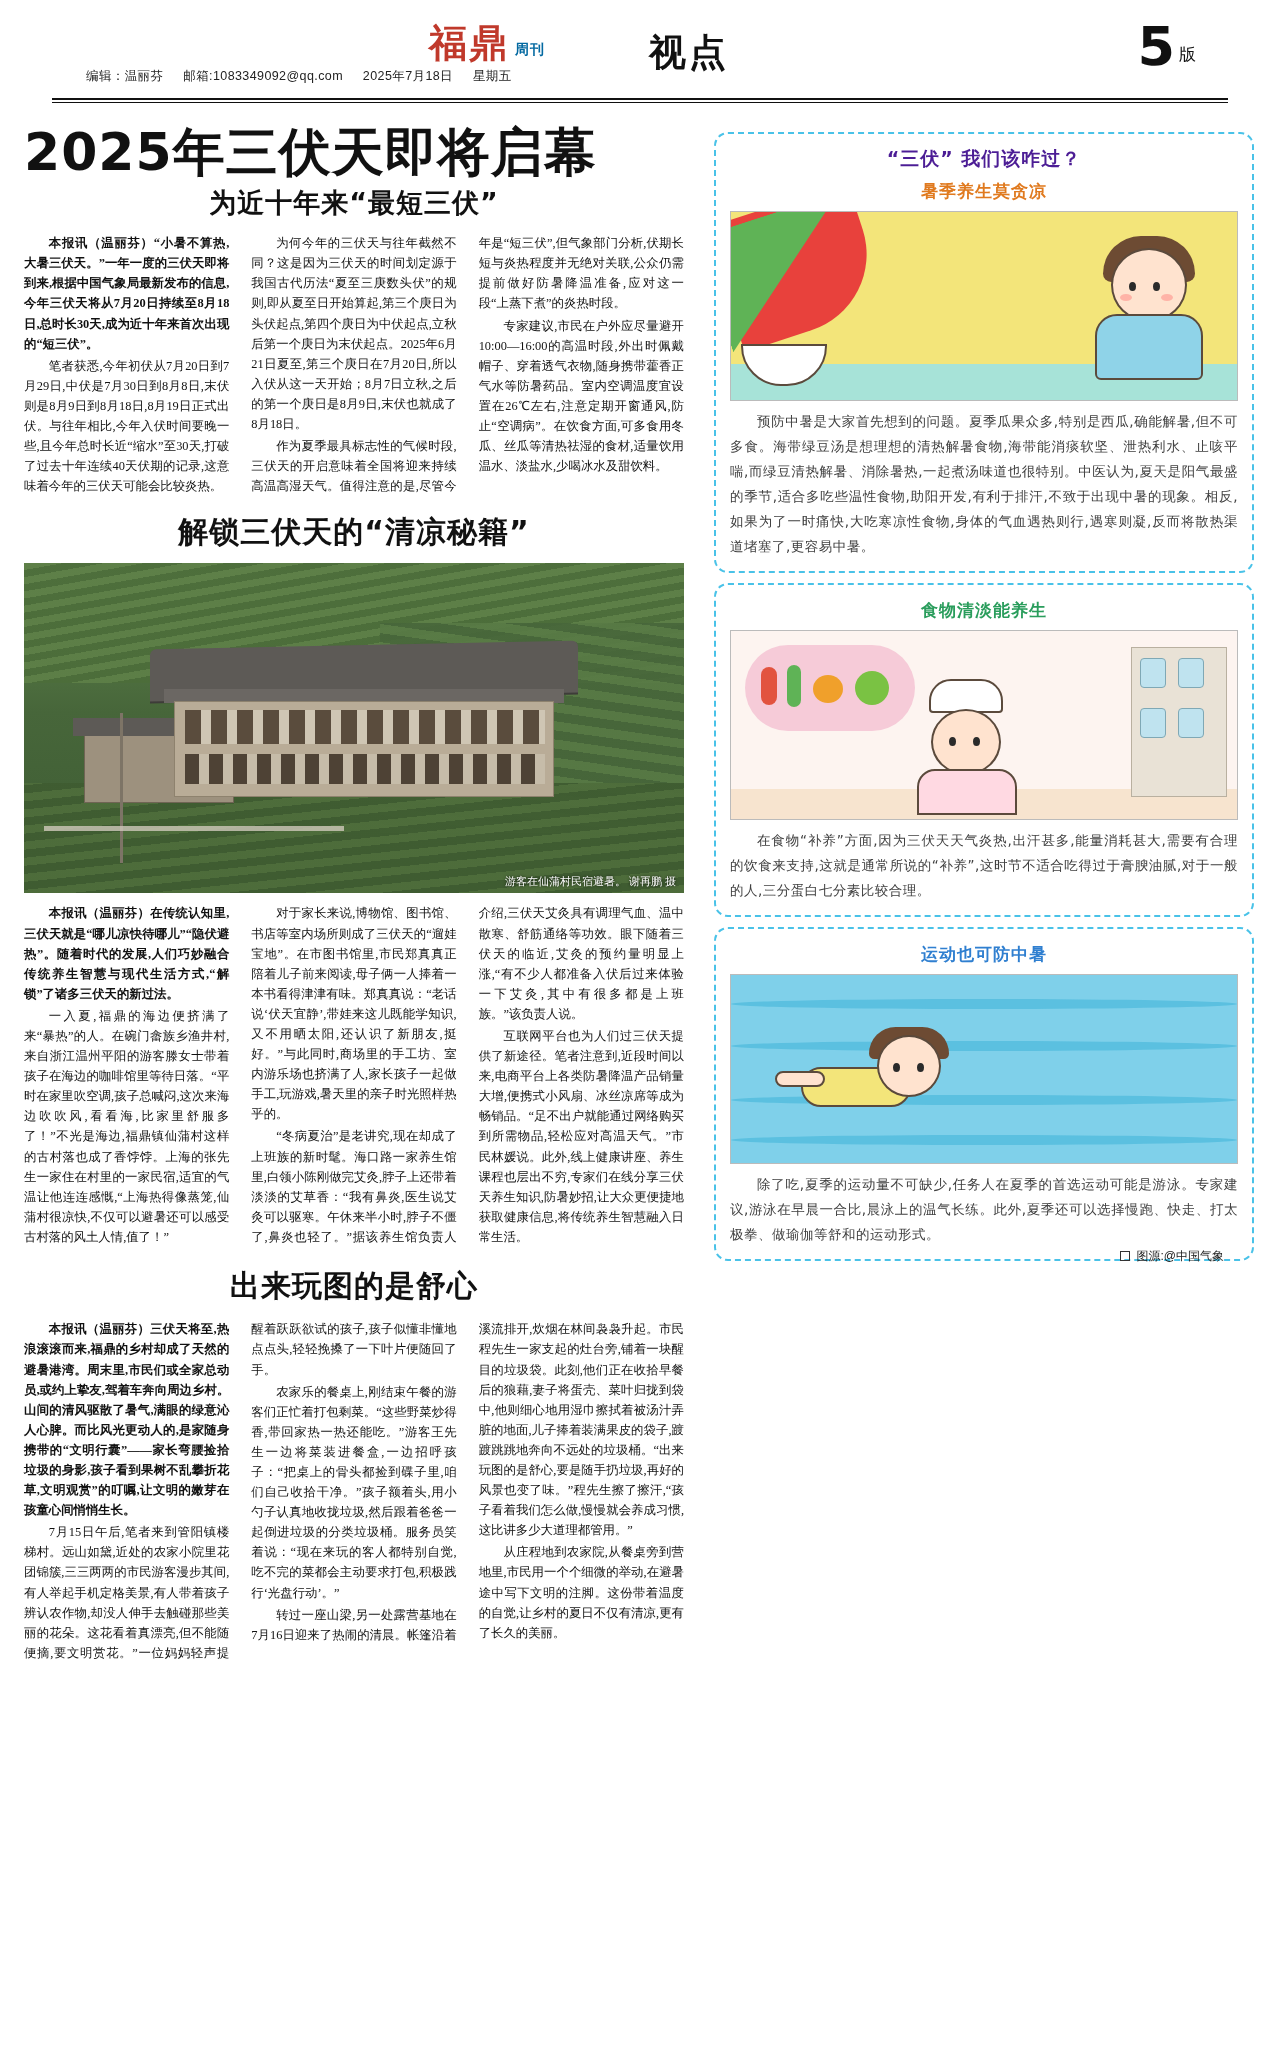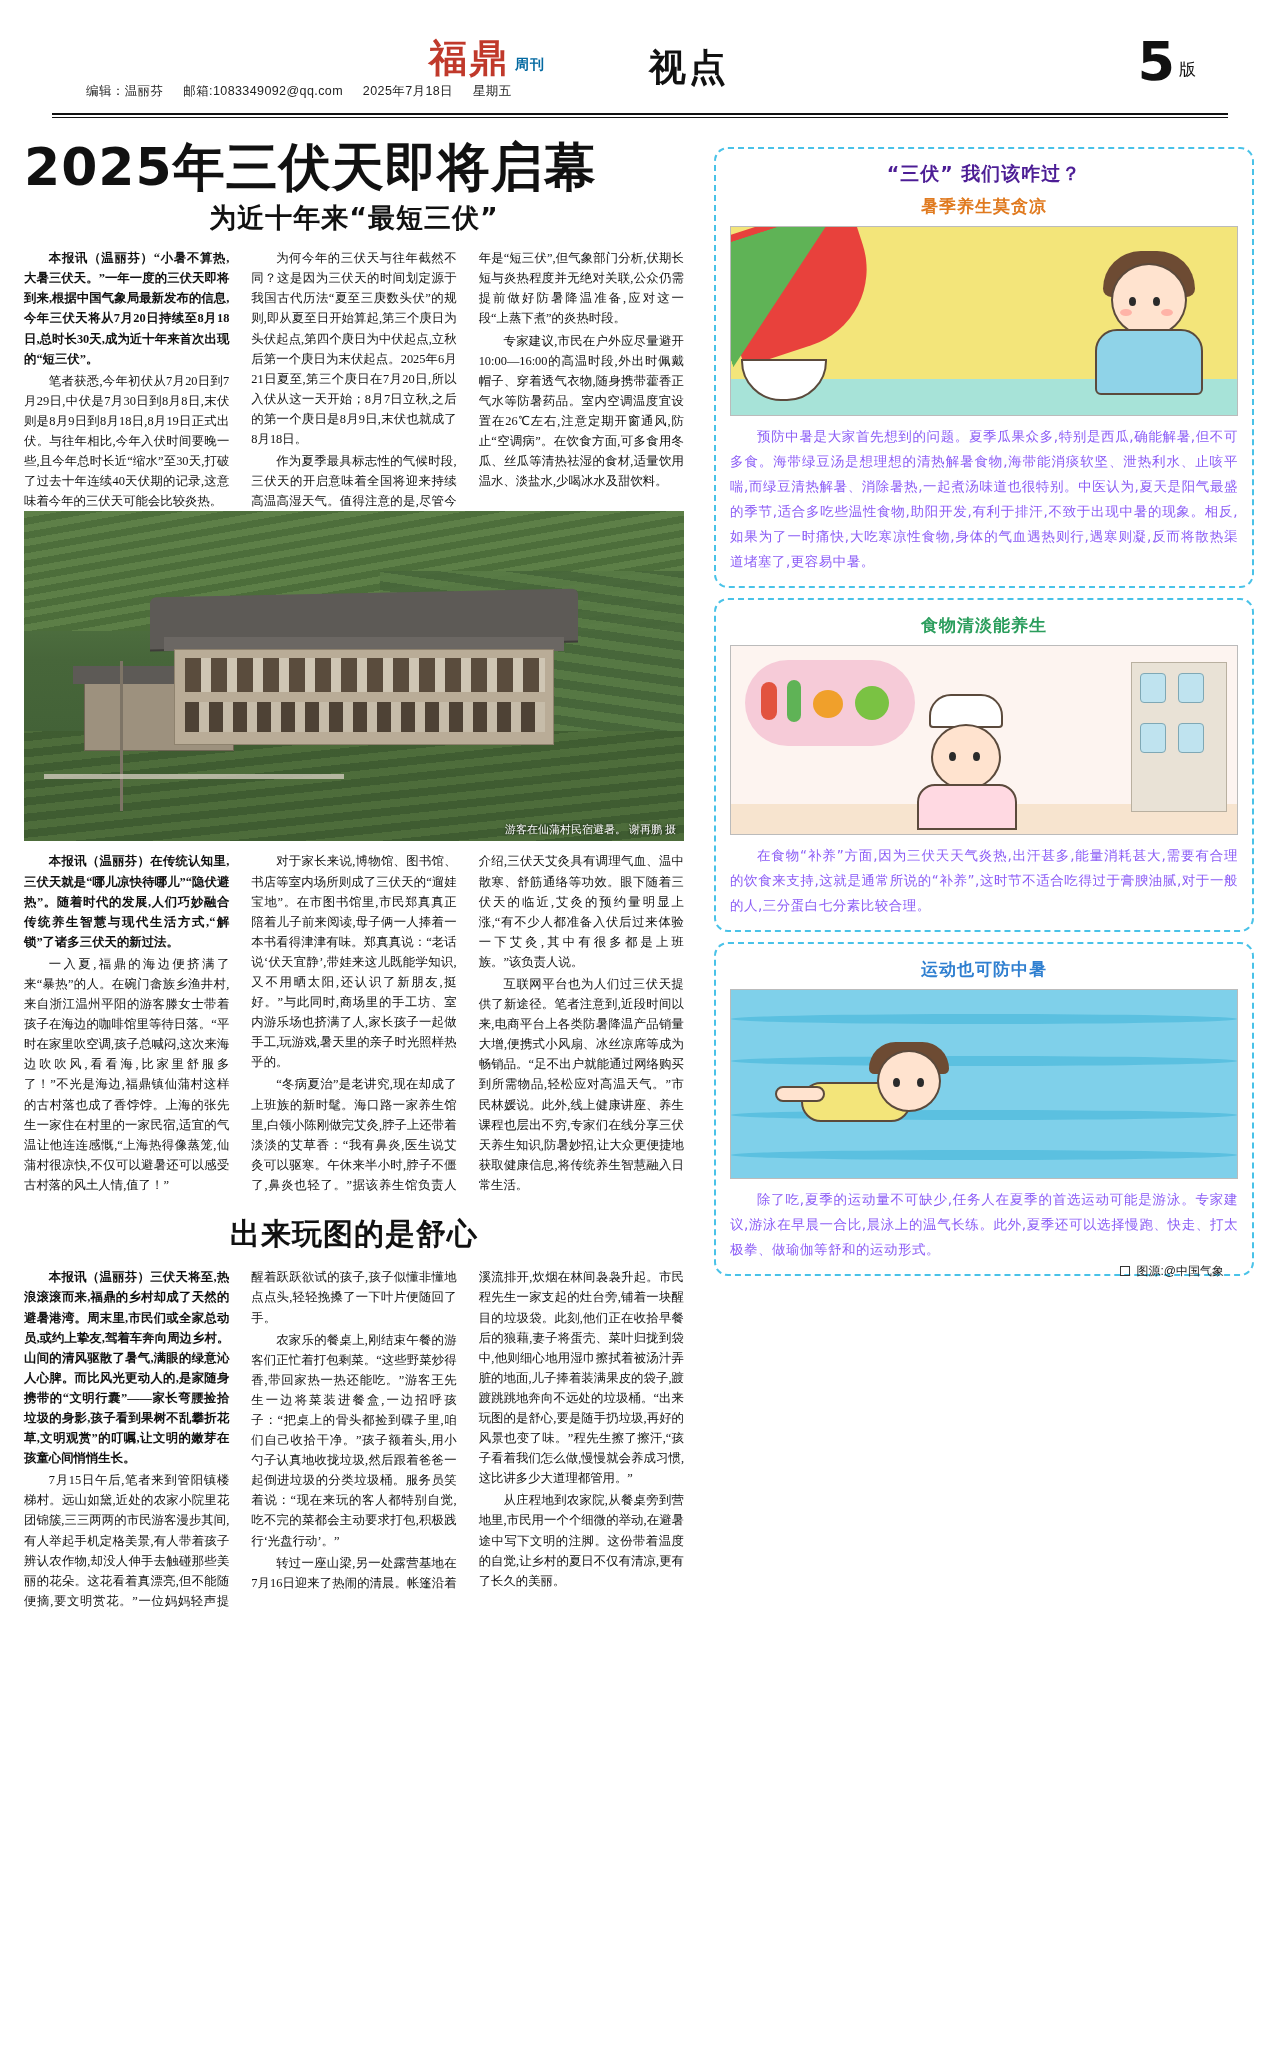--- a/index.html
+++ b/index.html
@@ -5,21 +5,21 @@
   * { box-sizing: border-box; }
   html, body { margin:0; padding:0; }
   body {
     width:1280px; height:2048px;
     background:#ffffff;
     font-family:"Liberation Serif", serif;
     color:#111;
     position:relative;
     overflow:hidden;
   }
-  .page { width:1280px; height:1740px; padding:17px 24px 10px 24px; position:relative;text-decoration:underline; }
+  .page { width:1280px; height:1740px; padding:2px 24px 10px 24px; position:relative;text-decoration:underline; }
 
   
   .masthead { position:relative; height:96px; }
   .logo-wrap { position:absolute; left:405px; top:22px; display:flex; align-items:flex-end; gap:6px; }
   .logo-cn {
     font-family:"DejaVu Serif", serif;
     font-size:38px; font-weight:700; color:#c0392b; letter-spacing:2px;
     line-height:1;
   }
   .logo-sub { font-size:14px; color:#0369a1; font-weight:700; padding-bottom:3px; letter-spacing:1px; }
@@ -107,21 +107,21 @@
     text-align:center; font-family:"DejaVu Sans", sans-serif;
     font-size:19px; font-weight:700; color:#4c1d95; letter-spacing:1px; margin:2px 0 8px;
   }
   .rsec-title {
     text-align:center; font-family:"DejaVu Sans", sans-serif;
     font-size:17px; font-weight:700; color:#e07a1f; letter-spacing:1px; margin:4px 0 8px;
   }
   .rsec-title.green { color:#2a9d5c; }
   .rsec-title.blue { color:#2f7fd0; }
   .hand-text {
-    font-size:13.5px; line-height:1.85; color:#8b5cf6; text-align:justify;
+    font-size:13.5px; line-height:1.85; color:#404040; text-align:justify;
     font-family:"DejaVu Sans", sans-serif; text-indent:2em;
     letter-spacing:0.5px;
   }
   .art { width:100%; height:190px; border:1px solid #bbb; position:relative; overflow:hidden; margin-bottom:8px; }
 
   
   .a1 { background:#f3e57a; }
   .a1 .wm { position:absolute; left:-10px; top:-10px; width:150px; height:130px; background:#e8413c; transform:rotate(-18deg); border-radius:0 0 80px 0;}
   .a1 .wm2 { position:absolute; left:-20px; top:0px; width:150px; height:120px; background:#5fb356; transform:rotate(-18deg); border-radius:0 0 90px 0; clip-path:polygon(0 0,100% 0,0 100%);}
   .a1 .girl { position:absolute; right:28px; top:26px; width:120px; height:140px; }
@@ -202,20 +202,21 @@
       <div class="subhead">为近十年来“最短三伏”</div>
 
       <div class="cols3">
         <p class="lead">本报讯（温丽芬）“小暑不算热,大暑三伏天。”一年一度的三伏天即将到来,根据中国气象局最新发布的信息,今年三伏天将从7月20日持续至8月18日,总时长30天,成为近十年来首次出现的“短三伏”。</p>
         <p>笔者获悉,今年初伏从7月20日到7月29日,中伏是7月30日到8月8日,末伏则是8月9日到8月18日,8月19日正式出伏。与往年相比,今年入伏时间要晚一些,且今年总时长近“缩水”至30天,打破了过去十年连续40天伏期的记录,这意味着今年的三伏天可能会比较炎热。</p>
         <p>为何今年的三伏天与往年截然不同？这是因为三伏天的时间划定源于我国古代历法“夏至三庚数头伏”的规则,即从夏至日开始算起,第三个庚日为头伏起点,第四个庚日为中伏起点,立秋后第一个庚日为末伏起点。2025年6月21日夏至,第三个庚日在7月20日,所以入伏从这一天开始；8月7日立秋,之后的第一个庚日是8月9日,末伏也就成了8月18日。</p>
         <p>作为夏季最具标志性的气候时段,三伏天的开启意味着全国将迎来持续高温高湿天气。值得注意的是,尽管今年是“短三伏”,但气象部门分析,伏期长短与炎热程度并无绝对关联,公众仍需提前做好防暑降温准备,应对这一段“上蒸下煮”的炎热时段。</p>
         <p>专家建议,市民在户外应尽量避开10:00—16:00的高温时段,外出时佩戴帽子、穿着透气衣物,随身携带藿香正气水等防暑药品。室内空调温度宜设置在26℃左右,注意定期开窗通风,防止“空调病”。在饮食方面,可多食用冬瓜、丝瓜等清热祛湿的食材,适量饮用温水、淡盐水,少喝冰水及甜饮料。</p>
       </div>
 
+      <h2 class="title2">解锁三伏天的“清凉秘籍”</h2>
 
       <div class="photo">
         <div class="sky"></div>
         <div class="terrace"></div>
         <div class="terrace2"></div>
         <div class="terrace3"></div>
         <div class="sidehouse">
             <div class="r"></div>
           </div>
         <div class="house">

